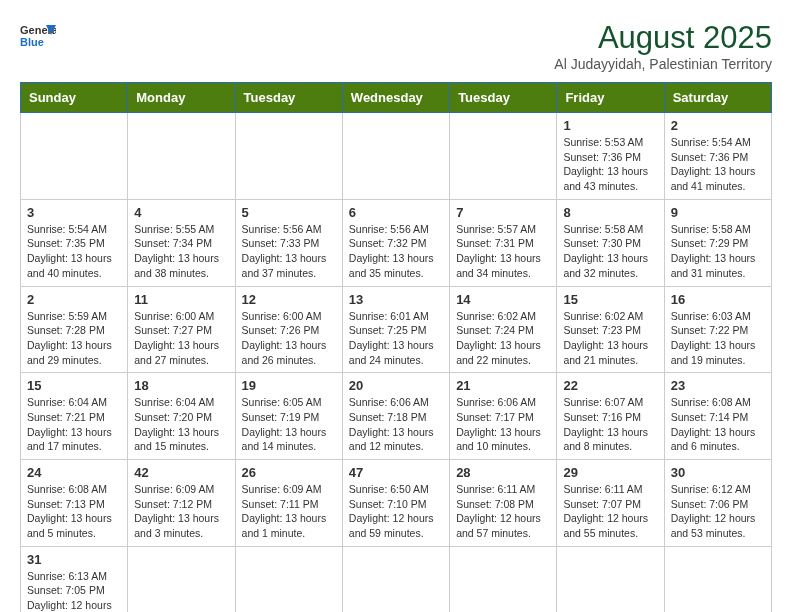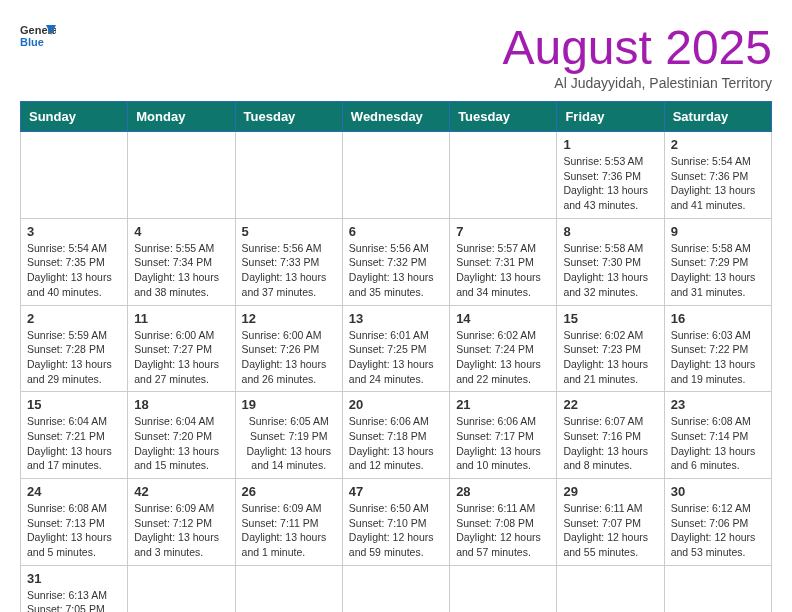--- a/index.html
+++ b/index.html
@@ -22,35 +22,35 @@
       gap: 4px;
     }
     .logo-icon {
       width: 36px;
       height: 30px;
     }
     .title-area {
       text-align: right;
     }
     .calendar-title {
-      font-size: 48px;
+      font-size: 31px;
       font-weight: normal;
-      color: #a21caf;
+      color: #14532d;
     }
     .calendar-subtitle {
       font-size: 14px;
       color: #555;
     }
     .calendar {
       width: 100%;
       border-collapse: collapse;
       border: 1px solid #ccc;
     }
     .calendar th {
-      background-color: #0f766e;
+      background-color: #4d7c0f;
       color: #fff;
       font-size: 13px;
       font-weight: bold;
       padding: 7px 8px;
       text-align: left;
       border: 1px solid #2a6ab8;
     }
     .calendar td {
       vertical-align: top;
       border: 1px solid #ccc;
@@ -224,21 +224,21 @@
 Daylight: 13 hours and 17 minutes.</div>
         </td>
         <td>
           <span class="day-number">18</span>
           <div class="day-info" style="white-space: pre-line;">Sunrise: 6:04 AM
 Sunset: 7:20 PM
 Daylight: 13 hours and 15 minutes.</div>
         </td>
         <td>
           <span class="day-number">19</span>
-          <div class="day-info" style="white-space: pre-line; text-align: center;">Sunrise: 6:05 AM
+          <div class="day-info" style="white-space: pre-line;">Sunrise: 6:05 AM
 Sunset: 7:19 PM
 Daylight: 13 hours and 14 minutes.</div>
         </td>
         <td>
           <span class="day-number">20</span>
           <div class="day-info" style="white-space: pre-line;">Sunrise: 6:06 AM
 Sunset: 7:18 PM
 Daylight: 13 hours and 12 minutes.</div>
         </td>
         <td>

